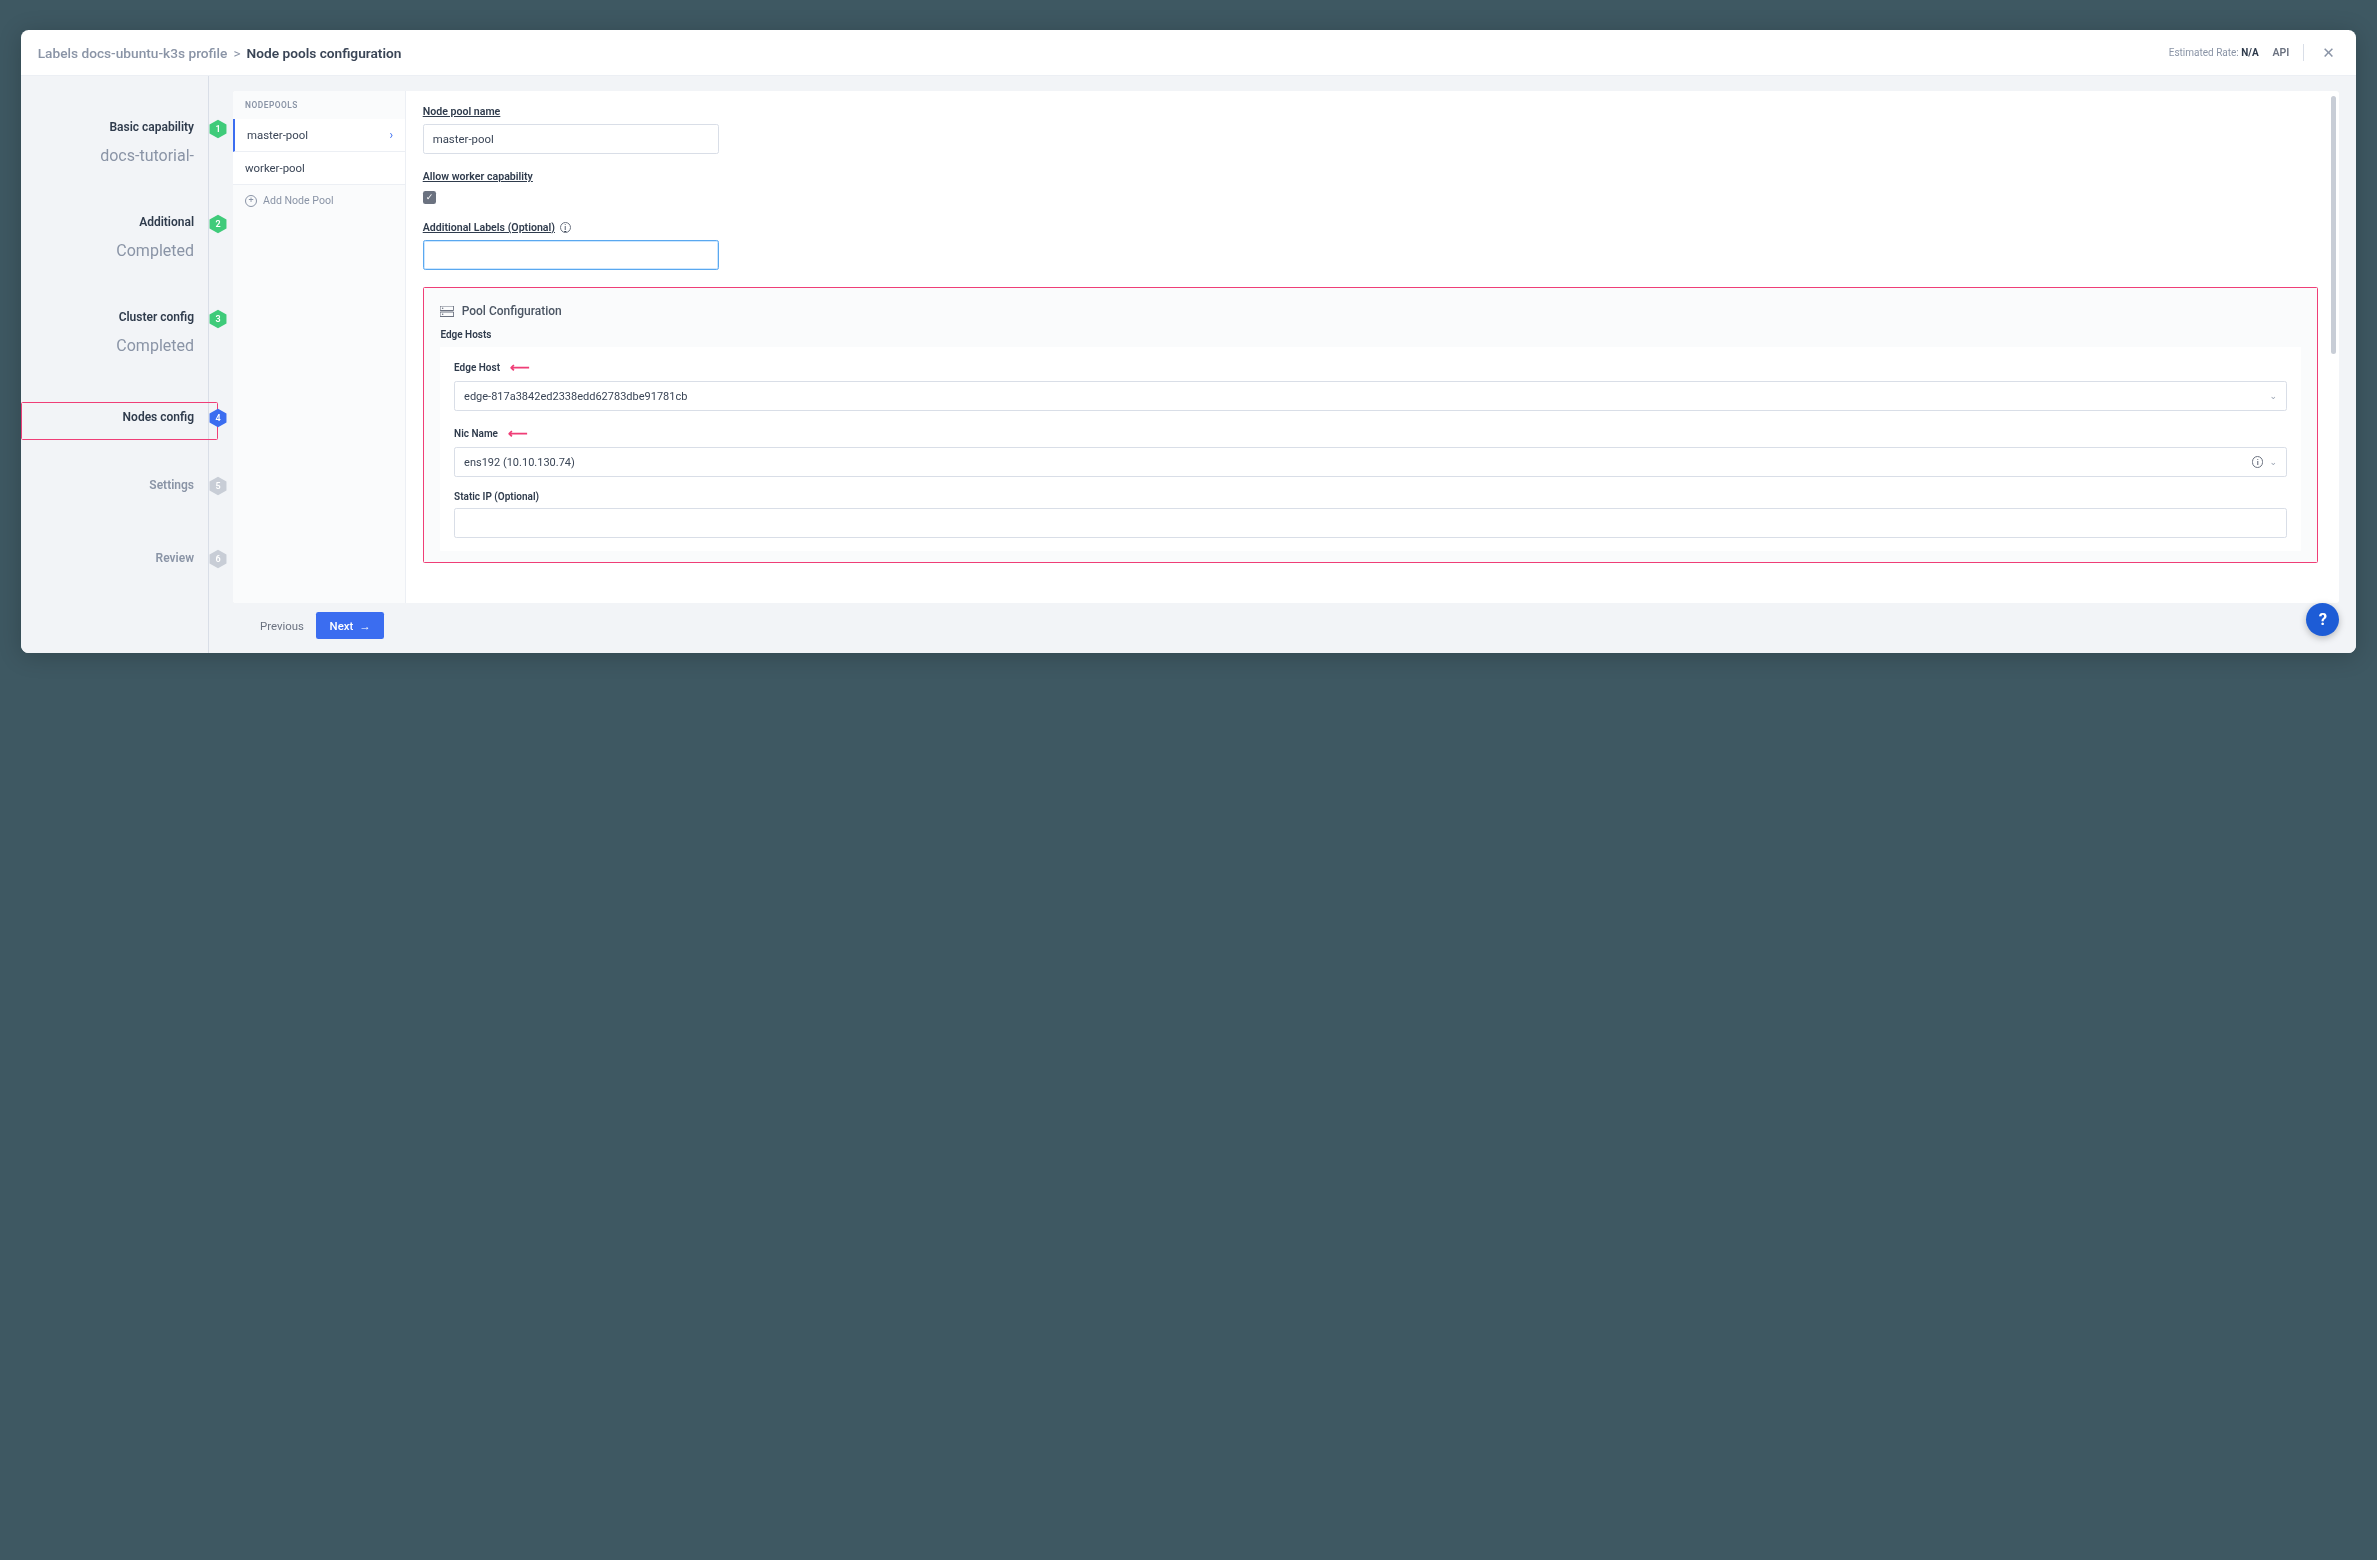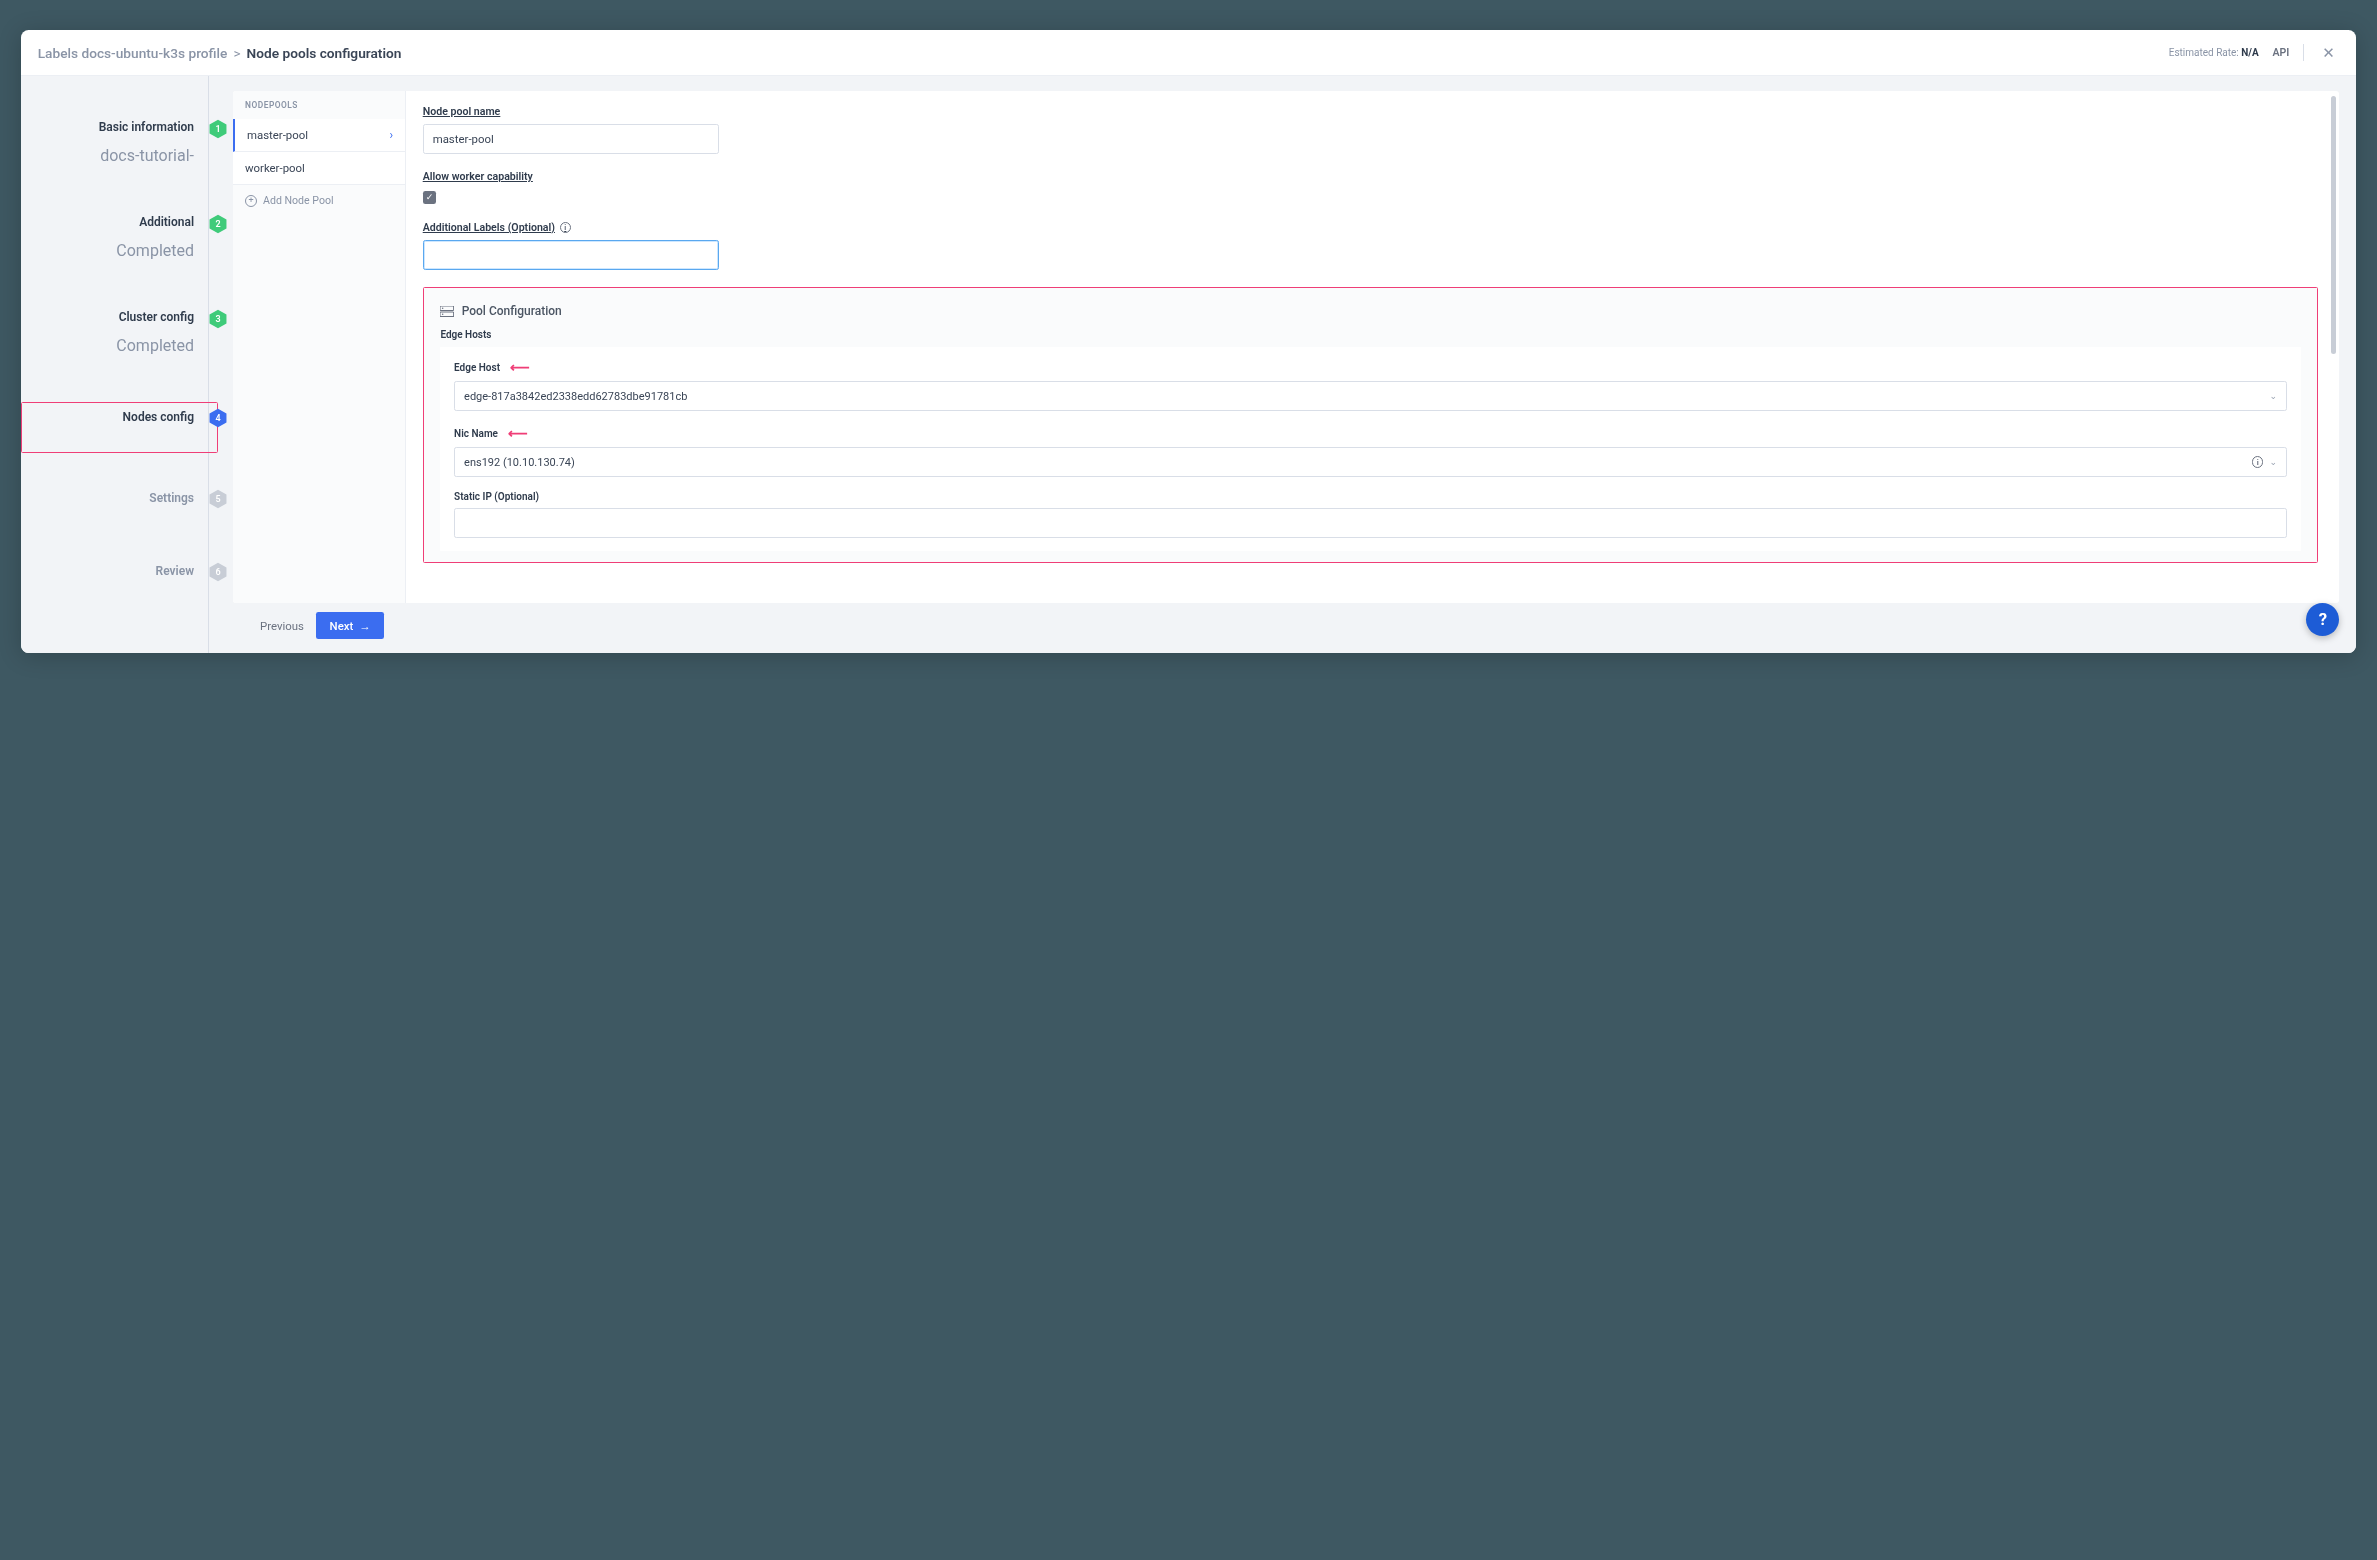--- a/index.html
+++ b/index.html
@@ -96,21 +96,21 @@
       <span class="vbar"></span>
       <span class="close-x">✕</span>
     </div>
   </div>
 
   <div class="body">
     <div class="steps">
       <div class="step-line"></div>
 
       <div class="step">
-        <div class="step-title">Basic information</div>
+        <div class="step-title">Basic capability</div>
         <div class="step-sub">docs-tutorial-</div>
         <div class="hex">
           <svg viewBox="0 0 26 26">
               <polygon points="13,1 24,7 24,19 13,25 2,19 2,7" fill="#3fcb7a"></polygon>
             </svg>
           <span>1</span>
         </div>
       </div>
       <div class="step-gap"></div>
 
@@ -131,21 +131,21 @@
         <div class="step-sub">Completed</div>
         <div class="hex">
           <svg viewBox="0 0 26 26">
               <polygon points="13,1 24,7 24,19 13,25 2,19 2,7" fill="#3fcb7a"></polygon>
             </svg>
           <span>3</span>
         </div>
       </div>
       <div class="step-gap"></div>
 
-      <div class="step highlight" style="padding-bottom:29px;padding-top:7.6px">
+      <div class="step highlight" style="padding-bottom:16px;padding-top:7.6px">
         <div class="step-title">Nodes config</div>
         <div class="hex" style="top:6px">
           <svg viewBox="0 0 26 26">
               <polygon points="13,1 24,7 24,19 13,25 2,19 2,7" fill="#3b6df0"></polygon>
             </svg>
           <span>4</span>
         </div>
       </div>
       <div class="step-gap" style="height:35px"></div>
 

